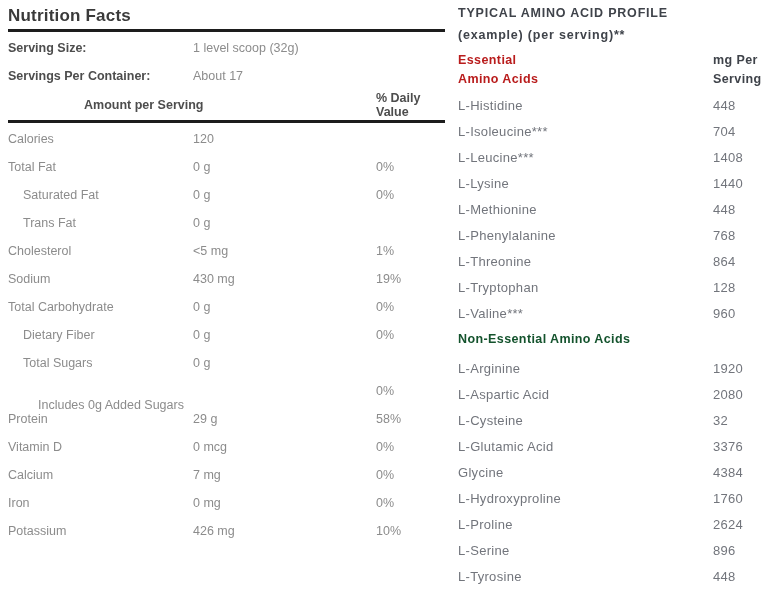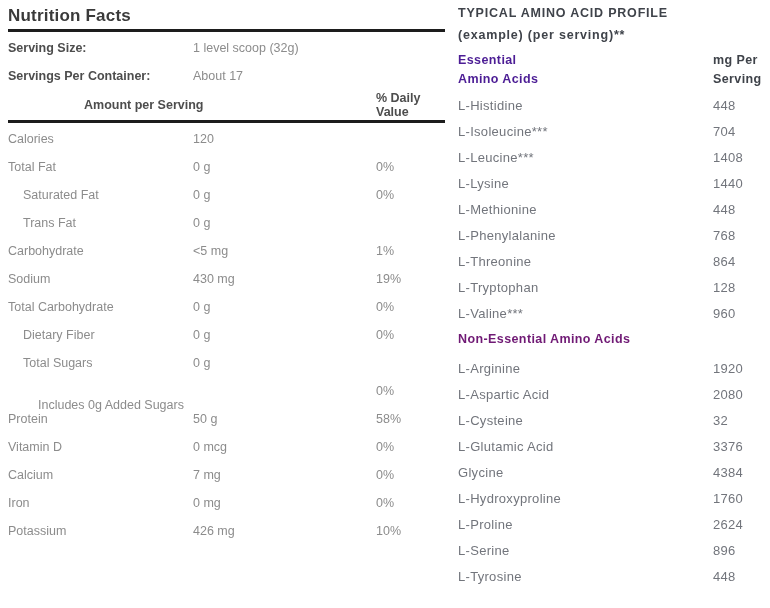--- a/index.html
+++ b/index.html
@@ -26,27 +26,27 @@
   .nrow { height:28px; display:flex; align-items:center; position:relative; }
   .nrows { padding-top:2px; }
   .nlabel { width:185px; font-size:12.5px; color:#8c8c8c; flex-shrink:0; }
   .namount { font-size:12.5px; color:#8c8c8c; }
   .ndv { position:absolute; left:368px; font-size:12.5px; color:#8c8c8c; }
 
   
   .aa { position:absolute; left:458px; top:2px; width:302px; color:#72757c; }
   .aa-title { font-size:12.5px; font-weight:bold; color:#3f434a; letter-spacing:.8px; line-height:22px; }
   .aa-head { display:flex; margin-top:5px; line-height:19px; }
-  .aa-head .hl { font-size:12.5px; font-weight:bold; color:#4c1d95; letter-spacing:.4px; }
+  .aa-head .hl { font-size:12.5px; font-weight:bold; color:#b91c1c; letter-spacing:.4px; }
   .aa-head .hr { position:absolute; left:255px; font-size:12.5px; font-weight:bold; color:#3f434a; letter-spacing:.4px; }
   .aa-rows { margin-top:3px; }
   .arow { height:26px; display:flex; align-items:center; position:relative; }
   .aname { font-size:13px; color:#72757c; letter-spacing:.3px; }
   .amg { position:absolute; left:255px; font-size:13px; color:#72757c; letter-spacing:.3px; }
-  .aa-section { height:26px; display:flex; align-items:center; font-size:12.5px; font-weight:bold; color:#701a75; letter-spacing:.4px; }
+  .aa-section { height:26px; display:flex; align-items:center; font-size:12.5px; font-weight:bold; color:#14532d; letter-spacing:.4px; }
 </style>
 </head>
 <body>
 
 <div class="page">
 
   <section class="nf">
     <div class="nf-title">Nutrition Facts</div>
     <div class="rule r1"></div>
 
@@ -89,21 +89,21 @@
           <span class="ndv">0%</span>
         </div>
 
         <div class="nrow">
           <span class="nlabel" style="padding-left: 15px;">Trans Fat</span>
           <span class="namount">0 g</span>
           <span class="ndv"></span>
         </div>
 
         <div class="nrow">
-          <span class="nlabel">Carbohydrate</span>
+          <span class="nlabel">Cholesterol</span>
           <span class="namount">&lt;5 mg</span>
           <span class="ndv">1%</span>
         </div>
 
         <div class="nrow">
           <span class="nlabel">Sodium</span>
           <span class="namount">430 mg</span>
           <span class="ndv">19%</span>
         </div>
 
@@ -126,21 +126,21 @@
         </div>
 
         <div class="nrow">
           <span class="nlabel" style="padding-left: 30px; margin-top: 28px;">Includes 0g Added Sugars</span>
           <span class="namount"></span>
           <span class="ndv">0%</span>
         </div>
 
         <div class="nrow">
           <span class="nlabel">Protein</span>
-          <span class="namount">50 g</span>
+          <span class="namount">29 g</span>
           <span class="ndv">58%</span>
         </div>
 
         <div class="nrow">
           <span class="nlabel">Vitamin D</span>
           <span class="namount">0 mcg</span>
           <span class="ndv">0%</span>
         </div>
 
         <div class="nrow">

